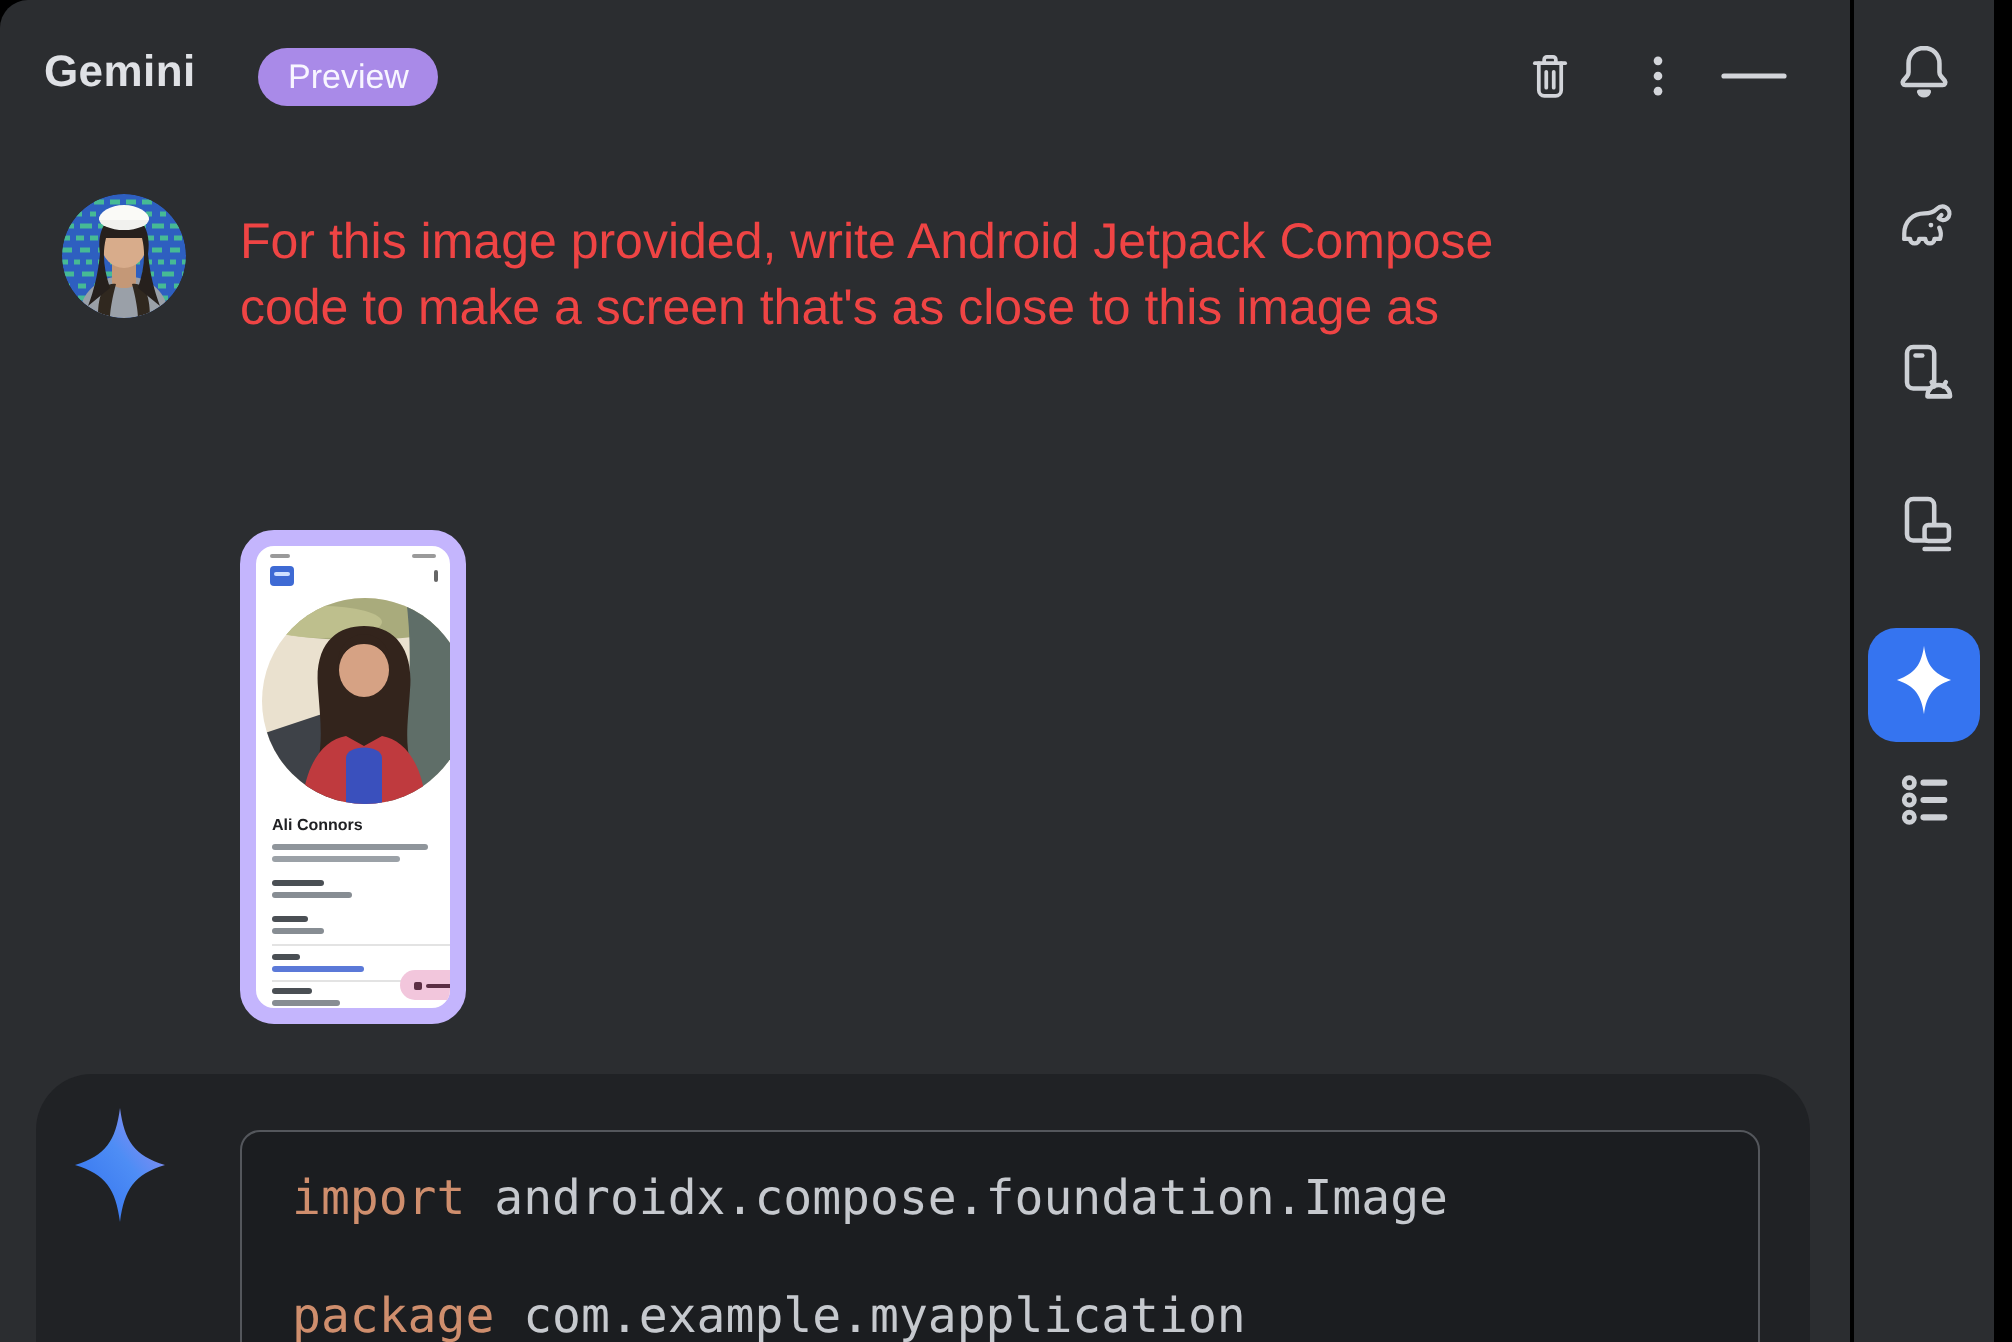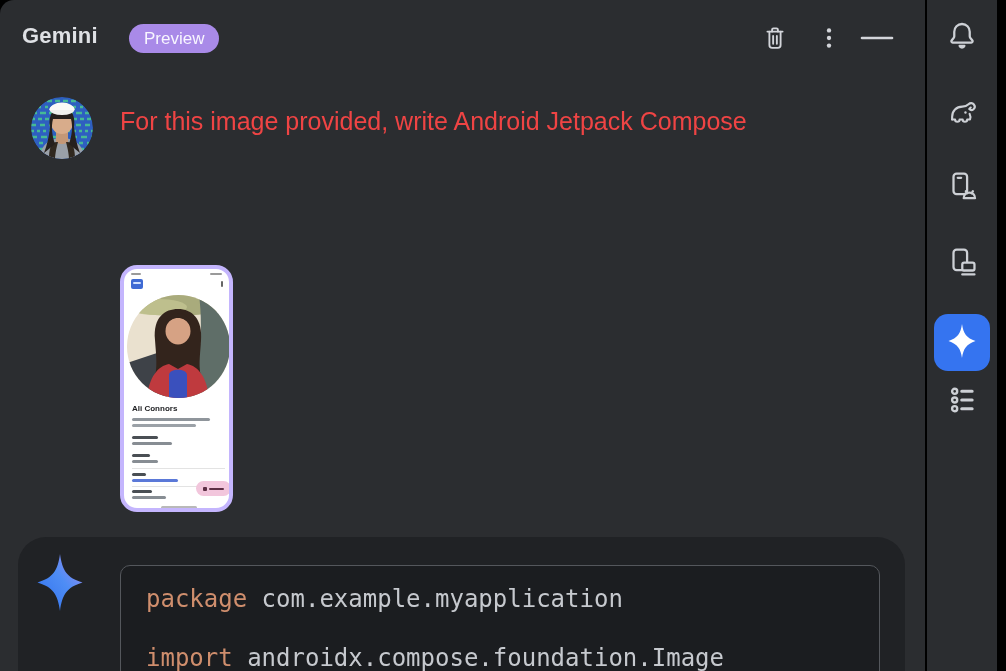--- a/index.html
+++ b/index.html
@@ -17,21 +17,21 @@
   .hdr-btn svg{display:block;}
   #btn-trash{left:758px;} #btn-kebab{left:812px;} #btn-min{left:856px;width:42px;}
 
   
   .avatar{position:absolute;left:31px;top:97px;width:62px;height:62px;border-radius:50%;overflow:hidden;}
   .msg-text{position:absolute;left:120px;top:105px;color:#ef4444;font-size:25px;line-height:33px;}
   .msg-text div{white-space:nowrap;}
 
   
   .phone{position:absolute;left:120px;top:265px;width:113px;height:247px;background:#fff;
-         border:4px solid #c4b5fd;border-radius:17px;box-sizing:border-box;overflow:hidden;}
+         border:8px solid #c4b5fd;border-radius:17px;box-sizing:border-box;overflow:hidden;}
   .phone *{position:absolute;}
   .bar{border-radius:2px;}
   .p-status-l{left:7px;top:4px;width:10px;height:2px;background:#9a9a9a;}
   .p-status-r{right:7px;top:4px;width:12px;height:2px;background:#9a9a9a;}
   .p-chip{left:7px;top:10px;width:12px;height:10px;background:#3E6AD4;border-radius:2px;}
   .p-chip i{position:absolute;left:2px;top:3px;width:8px;height:2px;background:#cfe0ff;border-radius:1px;}
   .p-dot{right:6px;top:12px;width:2px;height:6px;background:#666;border-radius:1px;}
   .p-photo{left:3px;top:26px;width:103px;height:103px;}
   .p-name{left:8px;top:135px;font-size:8px;font-weight:bold;color:#202124;font-family:"Liberation Sans",sans-serif;}
   .p-l1{left:8px;top:149px;width:78px;height:3px;background:#8f959b;}
@@ -135,20 +135,21 @@
           <circle cx="31" cy="26" r="11" fill="#D8AC8B"></circle>
           <path d="M19 30 C17 16 24 10 31 10 C38 10 45 16 43 30 C44 40 46 48 49 56 L38 47 C41 38 42 30 40 22 L22 22 C20 30 21 38 24 47 L13 56 C16 48 18 40 19 30 Z" fill="#26201D"></path>
           <ellipse cx="31" cy="12.5" rx="12.5" ry="5.5" fill="#F1F1EE"></ellipse>
           <path d="M18.5 13 a12.5 7.5 0 0 1 25 0 Z" fill="#FAFAF7"></path>
         </g>
       </svg>
     </div>
 
     <div class="msg-text">
       <div>For this image provided, write Android Jetpack Compose</div>
+      <div>code to make a screen that's as close to this image as</div>
     </div>
 
     <div class="phone">
       <span class="bar p-status-l"></span>
       <span class="bar p-status-r"></span>
       <span class="p-chip">
           <i></i>
         </span>
       <span class="p-dot"></span>
       <span class="p-photo">
@@ -199,22 +200,22 @@
           <linearGradient id="sg" x1="0%" y1="100%" x2="100%" y2="0%">
             <stop offset="0%" stop-color="#2F6FED"></stop>
             <stop offset="55%" stop-color="#4E8DF5"></stop>
             <stop offset="100%" stop-color="#A78BF0"></stop>
           </linearGradient>
         </defs>
         <path d="M24 1 C26.2 17.5 31 24.8 46.5 29.5 C31 34.2 26.2 41.5 24 58 C21.8 41.5 17 34.2 1.5 29.5 C17 24.8 21.8 17.5 24 1 Z" fill="url(#sg)"></path>
       </svg>
     </div>
     <div class="code-block">
+      <div class="code-line"><span class="kw">import</span><span> androidx.compose.foundation.Image</span></div>
       <div class="code-line"><span class="kw">package</span><span> com.example.myapplication</span></div>
-      <div class="code-line"><span class="kw">import</span><span> androidx.compose.foundation.Image</span></div>
     </div>
   </section>
 
   <aside class="strip">
 
     <div class="strip-btn" id="tb-bell">
       <span>
         <svg width="32" height="32" viewBox="0 0 24 24" fill="none" stroke="#CDD0D5" stroke-width="1.7" stroke-linecap="round" stroke-linejoin="round">
           <path d="M12 3 C8.7 3 6.2 5.5 6.2 8.8 v3.3 c0 .5-.2 1-.5 1.4 L4.2 15.3 c-.5.7 0 1.6.8 1.6 h14 c.8 0 1.3-.9 .8-1.6 l-1.5-1.8 c-.3-.4-.5-.9-.5-1.4 V8.8 C17.8 5.5 15.3 3 12 3 Z"></path>
           <path d="M10.2 19.4 a1.9 1.9 0 0 0 3.6 0 Z" fill="#CDD0D5"></path>

